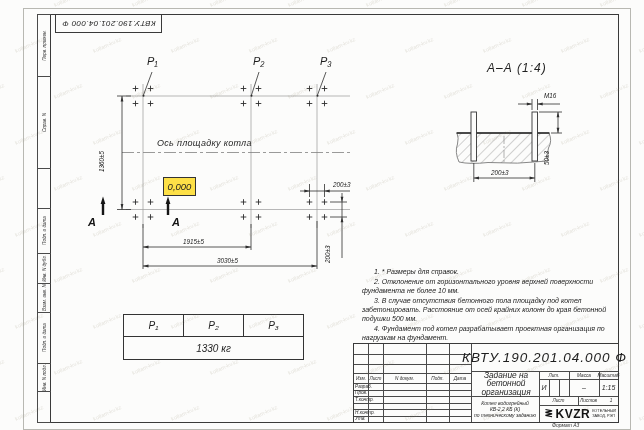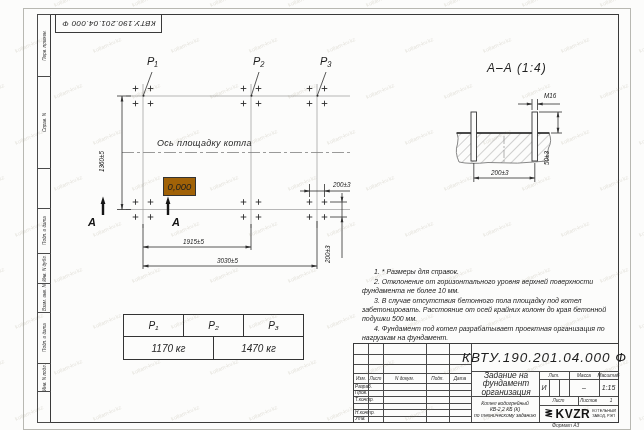--- a/index.html
+++ b/index.html
@@ -11,21 +11,21 @@
   .outer-border{left:23px;top:8px;width:606px;height:420px;border:1px solid #b8b8b2;}
   .frame{left:50px;top:14px;width:567px;height:407px;border:1.6px solid #3a3a3a;}
   .strip{left:37px;top:14px;width:13px;height:407px;border:1px solid #4a4a4a;border-right:none;}
   .strip-cell{position:absolute;left:0;width:13px;border-bottom:1px solid #4a4a4a;}
   .vlabel{position:absolute;left:0;top:0;width:100%;height:100%;display:flex;align-items:center;justify-content:center;}
   .vlabel span{transform:rotate(-90deg);white-space:nowrap;font-size:4.6px;font-style:italic;color:#333;}
   .top-stamp{left:55px;top:14px;width:105px;height:17px;border:1.4px solid #3a3a3a;background:#fcfcfb;}
   .top-stamp span{transform:rotate(180deg);font-size:8px;font-style:italic;letter-spacing:.4px;white-space:nowrap;}
   .dim{font-size:6.3px;font-style:italic;color:#222;white-space:nowrap;}
   .rot{transform:rotate(-90deg);transform-origin:left bottom;}
-  .lvl-box{left:163px;top:177px;width:31px;height:17px;border:1.1px solid #333;background:#a16207;font-size:9.5px;font-style:italic;}
+  .lvl-box{left:163px;top:177px;width:31px;height:17px;border:1.1px solid #333;background:#fde047;font-size:9.5px;font-style:italic;}
   .tbl{left:123px;top:314px;width:179px;height:44px;border:1.4px solid #333;}
   .tbl-row{display:flex;height:50%;}
   .tbl-cell{flex:1;border-right:1px solid #333;display:flex;align-items:center;justify-content:center;
             font-size:10px;font-style:italic;}
   .tbl-cell:last-child{border-right:none;}
   .tbl-row:first-child .tbl-cell{border-bottom:1px solid #333;}
   .notes{left:362px;top:268px;width:268px;font-size:7px;font-style:italic;line-height:1.28;color:#222;}
   .notes p{margin:0 0 1px 0;text-indent:12px;}
   .tb{left:353px;top:343px;width:264px;height:78px;border:1.6px solid #3a3a3a;background:transparent;}
   .tb .vl{position:absolute;width:0;border-left:1px solid #4a4a4a;}
@@ -195,22 +195,21 @@
   <div class="abs dim rot" style="left:550px;top:158px;">50±3</div>
   <div class="abs dim" style="left:491px;top:169px;">200±3</div>
 
   <div class="abs tbl">
     <div class="tbl-row">
       <div class="tbl-cell">P₁</div>
       <div class="tbl-cell">P₂</div>
       <div class="tbl-cell">P₃</div>
     </div>
     <div class="tbl-row">
-      <div class="tbl-cell">1170 кг</div>
-      <div class="tbl-cell">1470 кг</div>
+      <div class="tbl-cell">1330 кг</div>
     </div>
   </div>
 
   <div class="abs notes">
     <p>1. * Размеры для справок.</p>
     <p>2. Отклонение от горизонтального уровня верхней поверхности фундамента не более 10 мм.</p>
     <p>3. В случае отсутствия бетонного пола площадку под котел забетонировать. Расстояние от осей крайних колонн до края бетонной подушки 500 мм.</p>
     <p>4. Фундамент под котел разрабатывает проектная организация по нагрузкам на фундамент.</p>
   </div>
 
@@ -250,21 +249,21 @@
     <div class="cell tiny" style="left:1px;top:39px;width:28px;height:6.5px;justify-content:flex-start;">Разраб.</div>
     <div class="cell tiny" style="left:1px;top:45.5px;width:28px;height:6.5px;justify-content:flex-start;">Пров.</div>
     <div class="cell tiny" style="left:1px;top:52px;width:28px;height:6.5px;justify-content:flex-start;">Т.контр.</div>
     <div class="cell tiny" style="left:1px;top:65px;width:28px;height:6.5px;justify-content:flex-start;">Н.контр.</div>
     <div class="cell tiny" style="left:1px;top:71.5px;width:28px;height:6.5px;justify-content:flex-start;">Утв.</div>
 
     <div class="cell docnum" style="left:117px;top:0;width:147px;height:27px;">КВТУ.190.201.04.000  Ф</div>
 
     <div class="cell" style="left:118px;top:27px;width:68px;height:25px;flex-direction:column;font-size:8.3px;font-style:italic;line-height:1.03;">
       <div>Задание на</div>
-      <div>фундамент</div>
+      <div>бетонной</div>
       <div>организация</div>
     </div>
 
     <div class="cell tiny" style="left:185px;top:27px;width:30px;height:8px;">Лит.</div>
     <div class="cell tiny" style="left:215px;top:27px;width:30px;height:8px;">Масса</div>
     <div class="cell tiny" style="left:245px;top:27px;width:19px;height:8px;">Масштаб</div>
     <div class="cell it" style="left:185px;top:35px;width:10px;height:17px;font-size:7px;">И</div>
     <div class="cell it" style="left:215px;top:35px;width:30px;height:17px;font-size:7px;">–</div>
     <div class="cell it" style="left:245px;top:35px;width:19px;height:17px;font-size:7px;">1:15</div>
 

